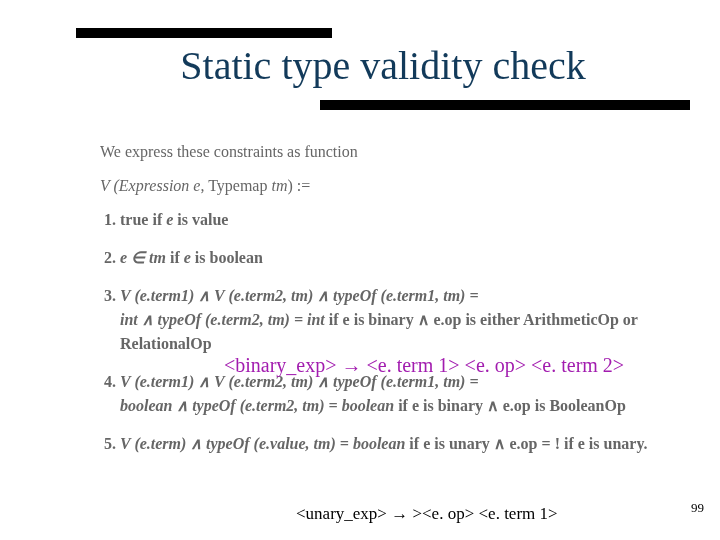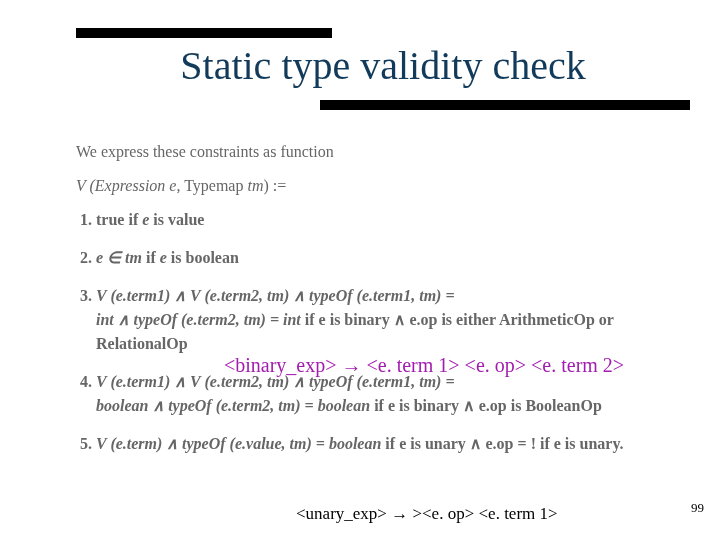--- a/index.html
+++ b/index.html
@@ -39,21 +39,21 @@
     left: 76px;
     right: 30px;
     font-size: 40px;
     color: #123a5a;
     font-weight: 400;
     text-align: center;
   }
   .content {
     position: absolute;
     top: 140px;
-    left: 76px;
+    left: 100px;
     right: 30px;
     font-size: 16px;
     color: #666666;
     line-height: 1.5;
     filter: blur(0.55px);
   }
   .content p {
     margin: 0 0 10px 0;
   }
   .ol {

